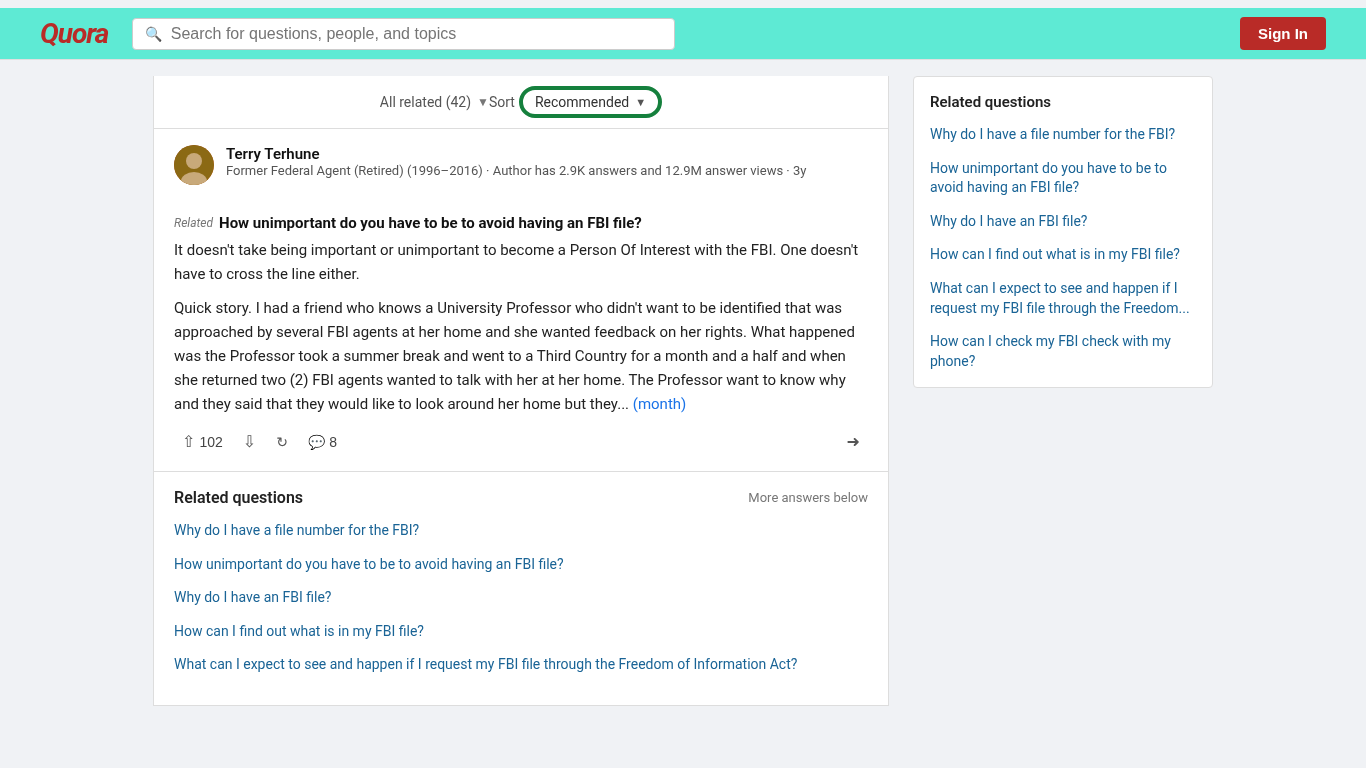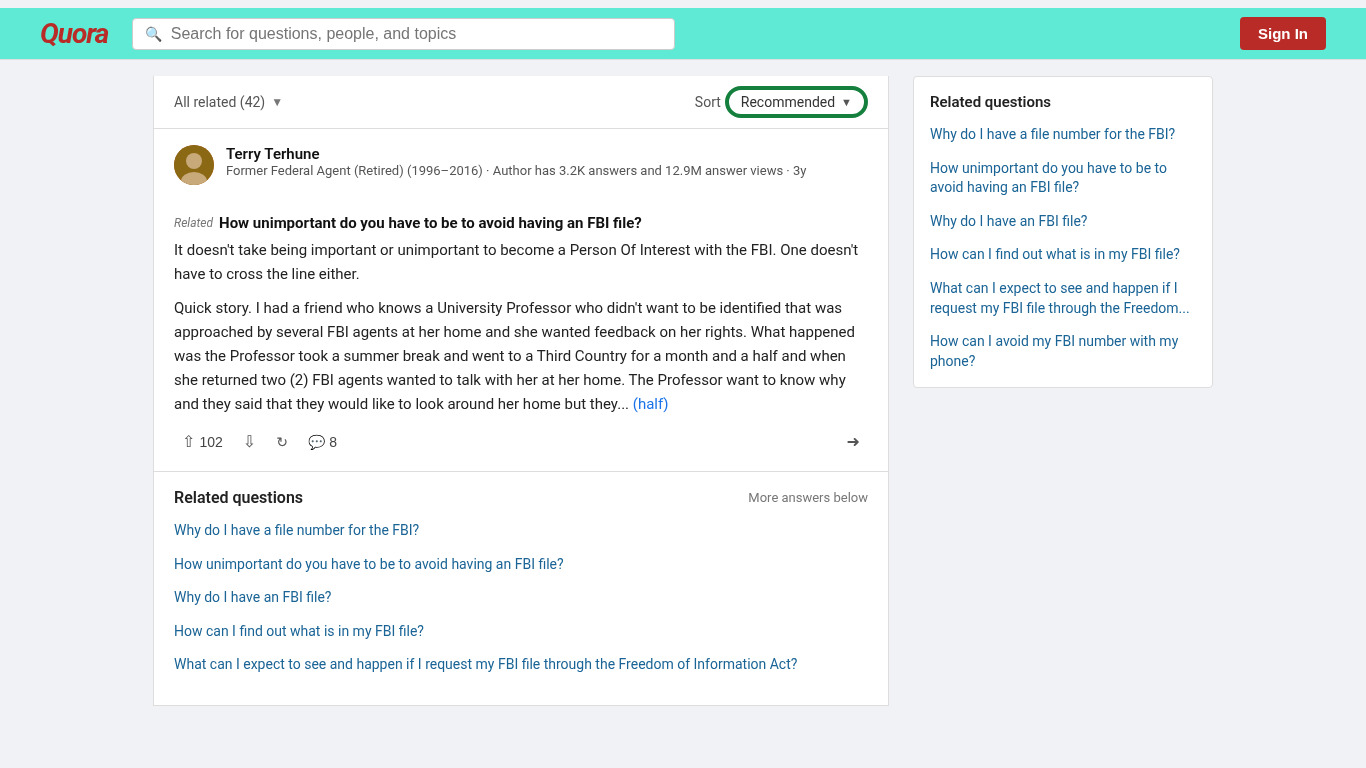--- a/index.html
+++ b/index.html
@@ -94,24 +94,24 @@
       font-weight: 700;
       color: #111;
       line-height: 1.3;
     }
 
     
     .filter-bar {
       background: #fff;
       border: 1px solid #ddd;
       border-top: none;
-      padding: 10px 20px;
-      display: flex;
-      align-items: center;
-      justify-content: space-between;
+      padding: 10px 36px;
+      display: flex;
+      align-items: center;
+      justify-content: center;
     }
     .all-related {
       display: flex;
       align-items: center;
       gap: 6px;
       font-size: 14px;
       color: #555;
       cursor: pointer;
     }
     .all-related .chevron { font-size: 12px; color: #777; }
@@ -320,33 +320,33 @@
       <div class="author-row">
         <div class="avatar">
           <svg width="40" height="40" viewBox="0 0 40 40" xmlns="http://www.w3.org/2000/svg">
             <circle cx="20" cy="20" r="20" fill="#8B6914"></circle>
             <circle cx="20" cy="16" r="8" fill="#c8a97a"></circle>
             <ellipse cx="20" cy="36" rx="13" ry="9" fill="#c8a97a"></ellipse>
           </svg>
         </div>
         <div class="author-info">
           <div class="author-name">Terry Terhune</div>
-          <div class="author-bio">Former Federal Agent (Retired) (1996–2016) · Author has 3.2K answers and 12.9M answer views · 3y</div>
+          <div class="author-bio">Former Federal Agent (Retired) (1996–2016) · Author has 2.9K answers and 12.9M answer views · 3y</div>
         </div>
       </div>
 
       <div class="related-tag">
         <span class="related-label">Related</span>
         <span class="related-question">How unimportant do you have to be to avoid having an FBI file?</span>
       </div>
 
       <p class="answer-text">It doesn't take being important or unimportant to become a Person Of Interest with the FBI. One doesn't have to cross the line either.</p>
       <p class="answer-text">
         <span>Quick story. I had a friend who knows a University Professor who didn't want to be identified that was approached by several FBI agents at her home and she wanted feedback on her rights. What happened was the Professor took a summer break and went to a Third Country for a month and a half and when she returned two (2) FBI agents wanted to talk with her at her home. The Professor want to know why and they said that they would like to look around her home but they...</span>
-        <span class="more-link">(half)</span>
+        <span class="more-link">(month)</span>
       </p>
 
       <div class="action-bar">
         <button class="action-btn">
           <span class="upvote-icon">⇧</span>
           <span class="action-count">102</span>
         </button>
         <button class="action-btn">
           <span class="downvote-icon">⇩</span>
         </button>
@@ -381,18 +381,18 @@
 
   <div class="sidebar">
     <div class="sidebar-box">
       <div class="sidebar-title">Related questions</div>
       <div id="sidebar-links">
           <a class="sidebar-link">Why do I have a file number for the FBI?</a>
           <a class="sidebar-link">How unimportant do you have to be to avoid having an FBI file?</a>
           <a class="sidebar-link">Why do I have an FBI file?</a>
           <a class="sidebar-link">How can I find out what is in my FBI file?</a>
           <a class="sidebar-link">What can I expect to see and happen if I request my FBI file through the Freedom...</a>
-          <a class="sidebar-link">How can I avoid my FBI number with my phone?</a>
+          <a class="sidebar-link">How can I check my FBI check with my phone?</a>
         </div>
     </div>
   </div>
 
 </div>
 
 </body></html>

